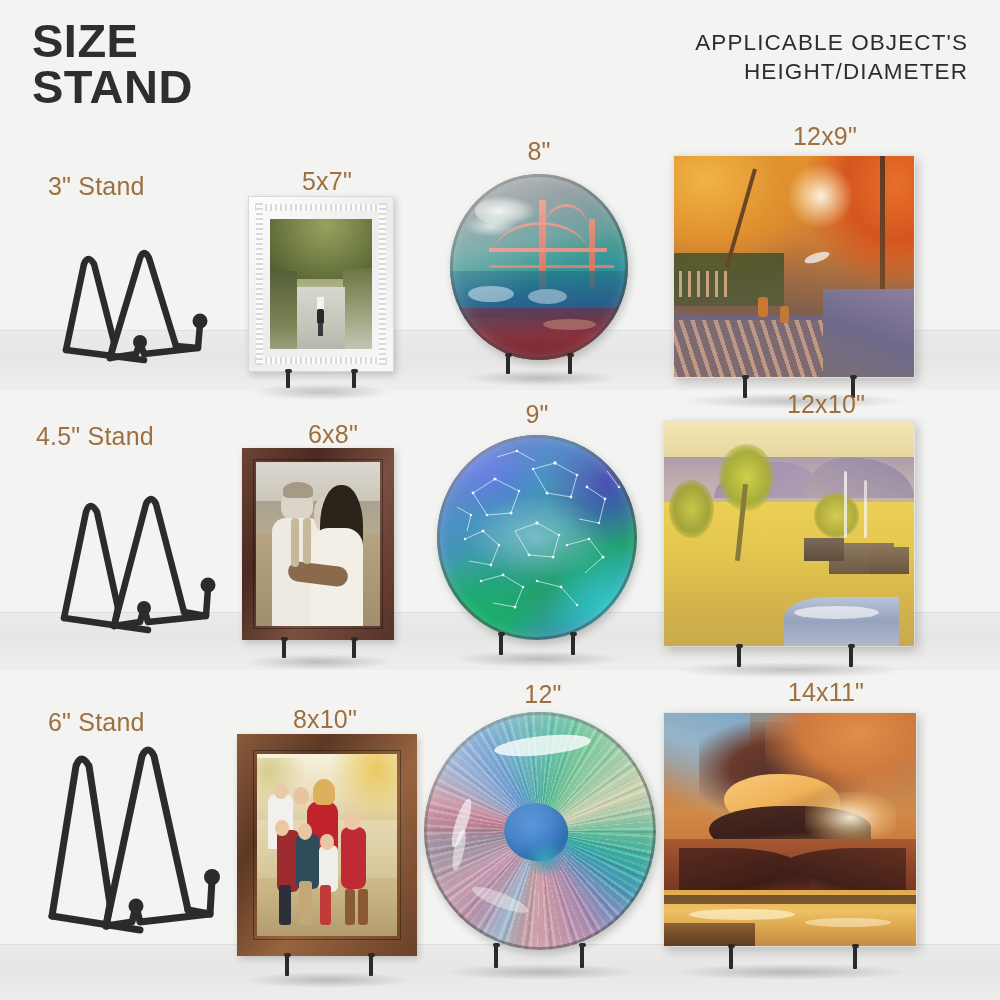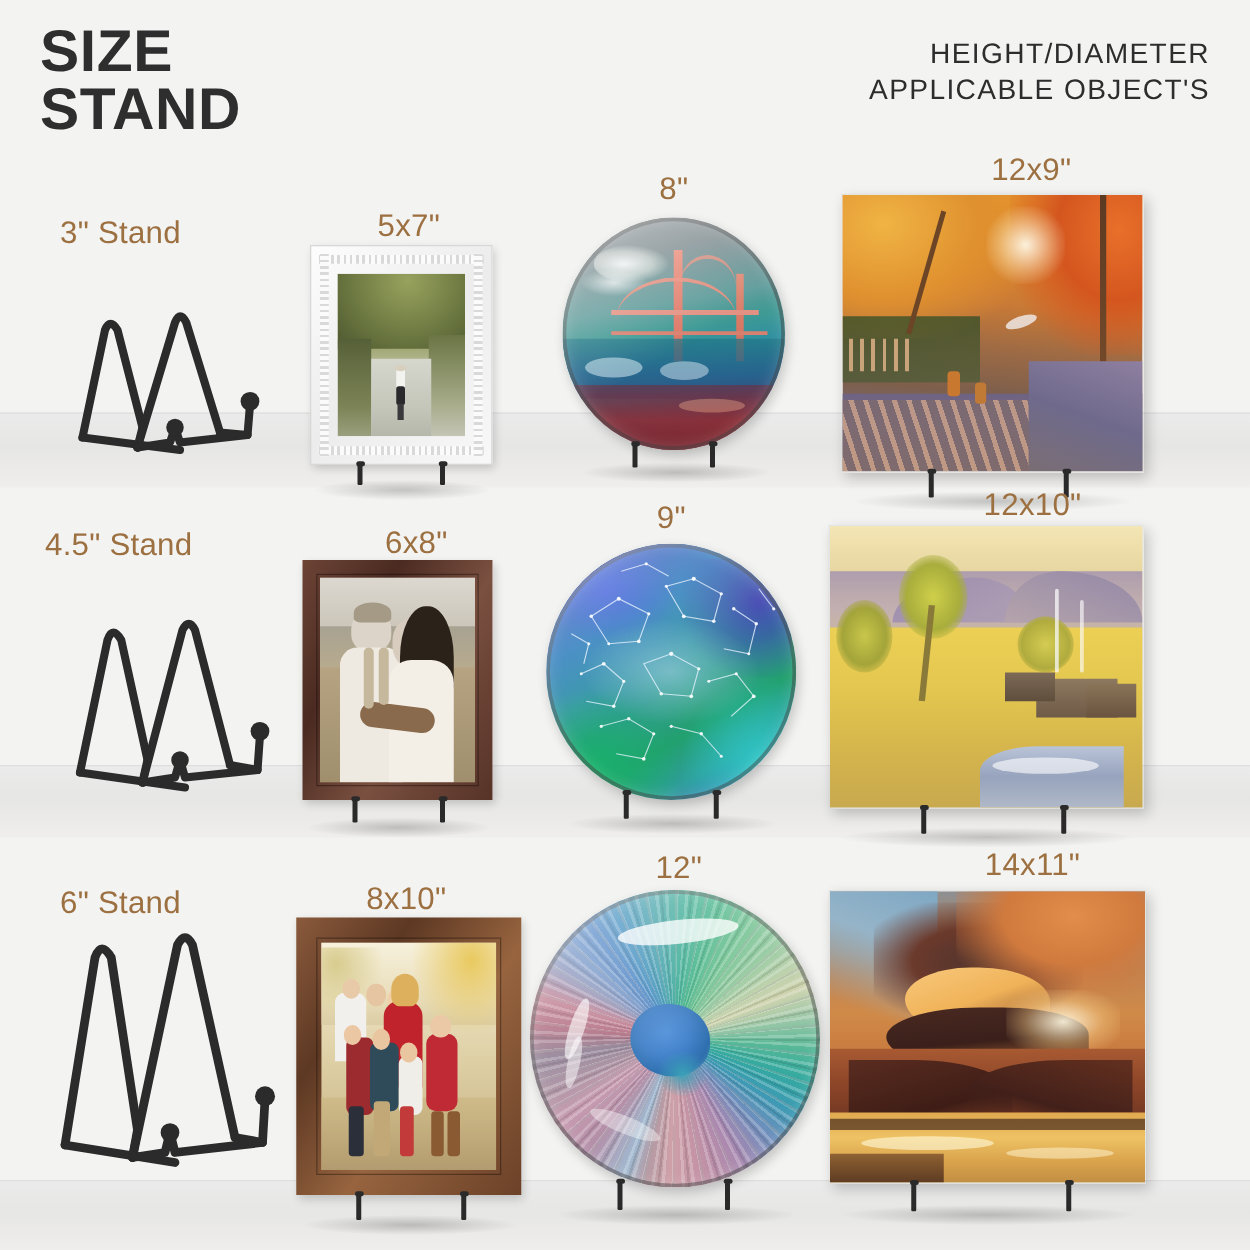--- a/index.html
+++ b/index.html
@@ -141,22 +141,22 @@
 <body>
 
 <div id="page">
 
   <div class="title-block">
     <div class="title-line">SIZE</div>
     <div class="title-line">STAND</div>
   </div>
 
   <div class="subtitle-block">
+    <div class="subtitle-line">APPLICABLE OBJECT'S</div>
     <div class="subtitle-line">HEIGHT/DIAMETER</div>
-    <div class="subtitle-line">APPLICABLE OBJECT'S</div>
   </div>
 
   <div class="shelf-surface" style="top:330px;height:60px;"></div>
   <div class="shelf-line" style="top:330px;"></div>
   <div class="shelf-surface" style="top:612px;height:58px;"></div>
   <div class="shelf-line" style="top:612px;"></div>
   <div class="shelf-surface" style="top:944px;height:56px;"></div>
   <div class="shelf-line" style="top:944px;"></div>
 
   <div class="row row-1">

